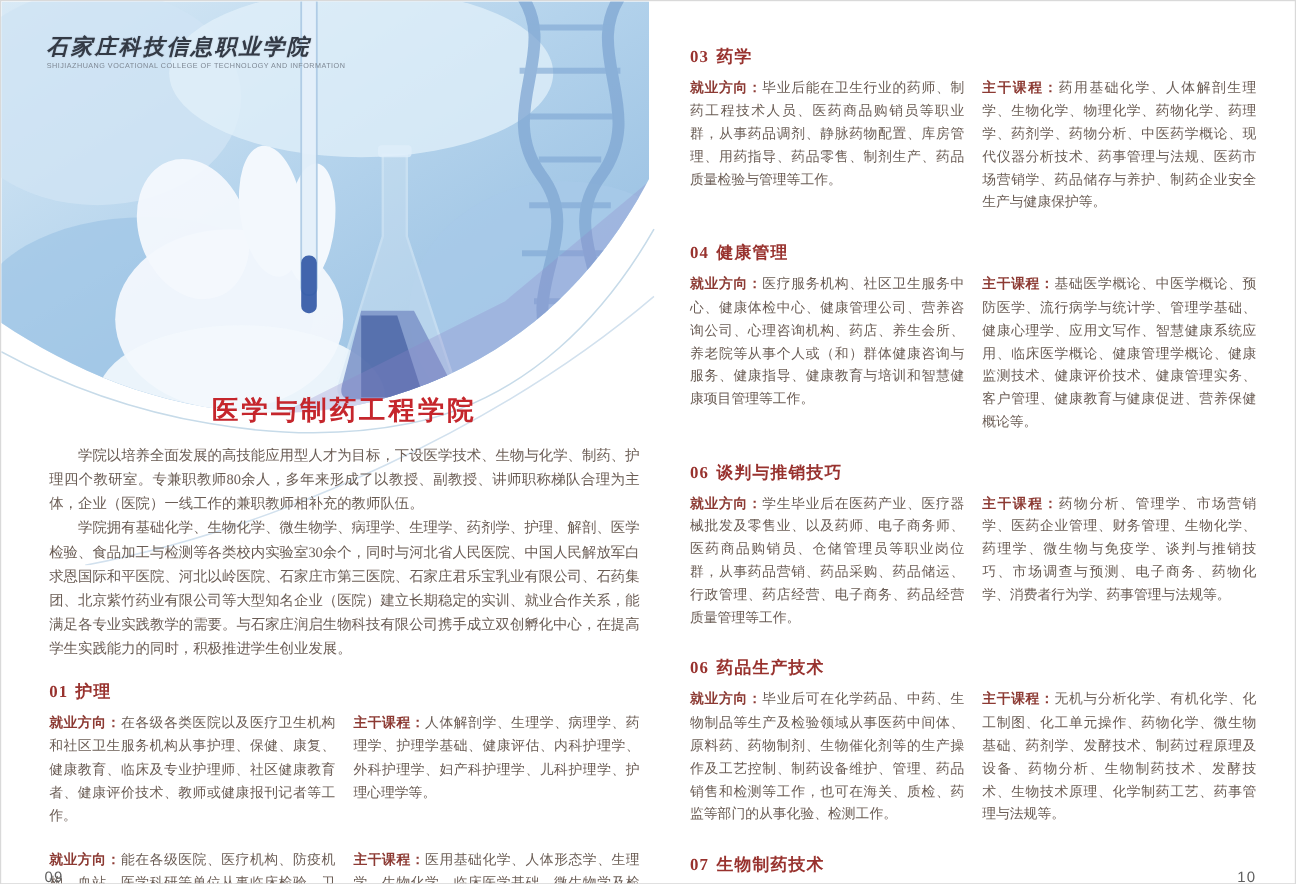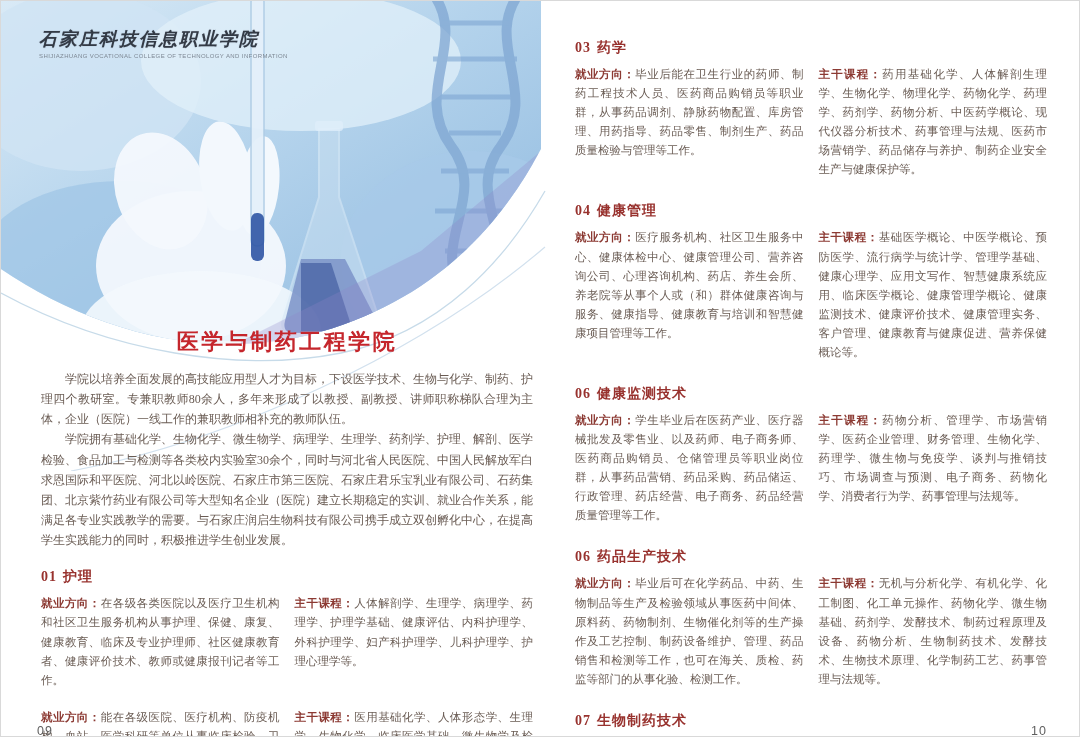--- a/index.html
+++ b/index.html
@@ -187,21 +187,21 @@
           <span class="num">04</span><span>健康管理</span>
         </h3>
         <div class="cols">
           <p class="col"><span class="lbl">就业方向：</span><span>医疗服务机构、社区卫生服务中心、健康体检中心、健康管理公司、营养咨询公司、心理咨询机构、药店、养生会所、养老院等从事个人或（和）群体健康咨询与服务、健康指导、健康教育与培训和智慧健康项目管理等工作。</span></p>
           <p class="col"><span class="lbl">主干课程：</span><span>基础医学概论、中医学概论、预防医学、流行病学与统计学、管理学基础、健康心理学、应用文写作、智慧健康系统应用、临床医学概论、健康管理学概论、健康监测技术、健康评价技术、健康管理实务、客户管理、健康教育与健康促进、营养保健概论等。</span></p>
         </div>
       </div>
 
       <div class="section">
         <h3 class="sec-head">
-          <span class="num">06</span><span>健康监测技术</span>
+          <span class="num">06</span><span>谈判与推销技巧</span>
         </h3>
         <div class="cols">
           <p class="col"><span class="lbl">就业方向：</span><span>学生毕业后在医药产业、医疗器械批发及零售业、以及药师、电子商务师、医药商品购销员、仓储管理员等职业岗位群，从事药品营销、药品采购、药品储运、行政管理、药店经营、电子商务、药品经营质量管理等工作。</span></p>
           <p class="col"><span class="lbl">主干课程：</span><span>药物分析、管理学、市场营销学、医药企业管理、财务管理、生物化学、药理学、微生物与免疫学、谈判与推销技巧、市场调查与预测、电子商务、药物化学、消费者行为学、药事管理与法规等。</span></p>
         </div>
       </div>
 
       <div class="section">
         <h3 class="sec-head">
           <span class="num">06</span><span>药品生产技术</span>

